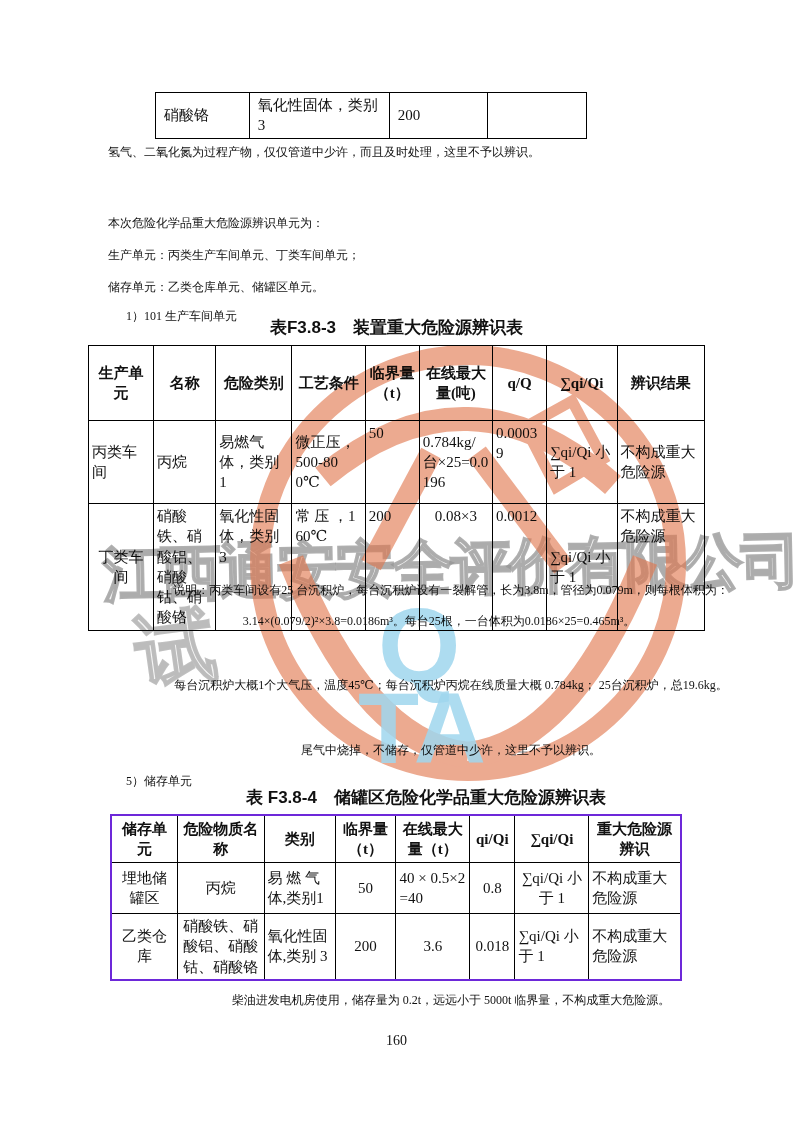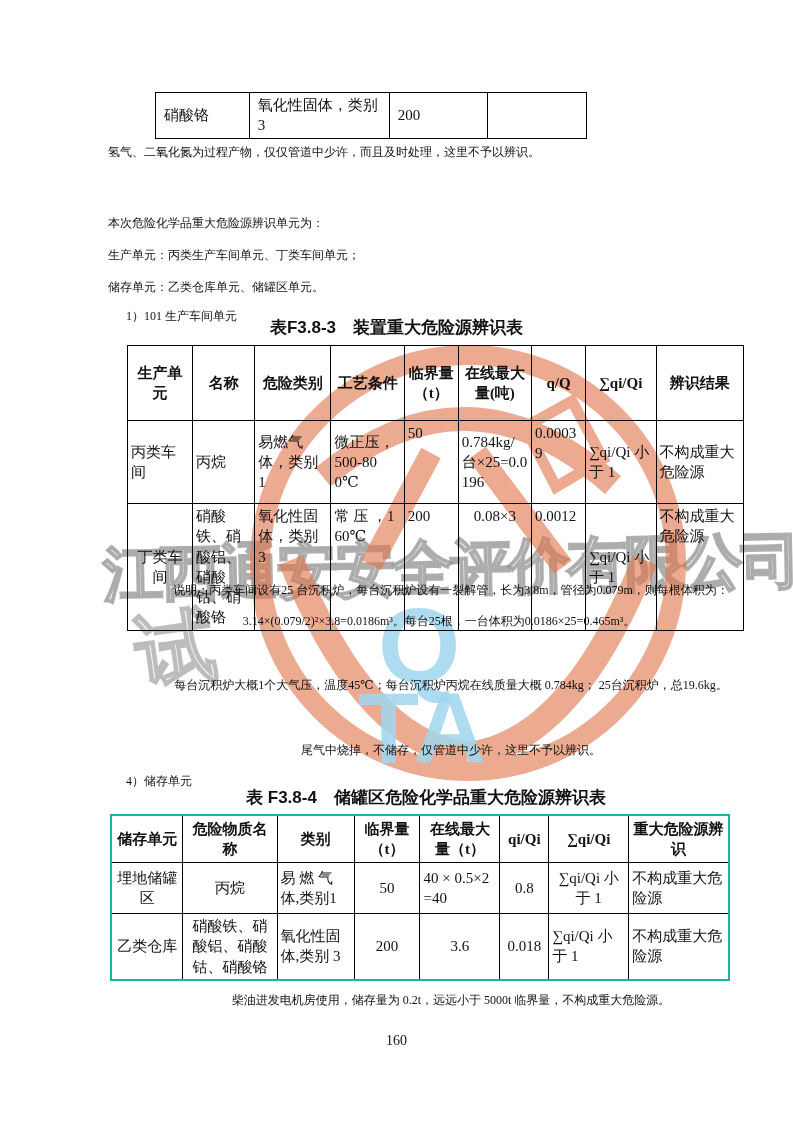--- a/index.html
+++ b/index.html
@@ -42,26 +42,26 @@
   .indent{text-indent:2em;text-align:center;}
   
   .tbl-title{
     position:absolute;
     font-family:"Liberation Sans","DejaVu Sans",sans-serif;
     font-size:17px;font-weight:bold;text-align:center;
   }
   .tbl-title.t1{left:88px;top:316px;width:617px;}
   .tbl-title.t2{left:126px;top:786px;width:600px;}
   
-  .tbl1{position:absolute;left:88px;top:345px;width:617px;margin-left:39px;}
+  .tbl1{position:absolute;left:88px;top:345px;width:617px;}
   .tbl1 th{height:70px;}
   .tbl1 .r1 td{height:78px;}
   .tbl1 .r2 td{height:96px;}
   
-  .tbl2{position:absolute;left:110px;top:814px;width:620px;border:2px solid #14b8a6;}
+  .tbl2{position:absolute;left:110px;top:814px;width:572px;border:2px solid #6d28d9;}
   .tbl2 th{height:42px;}
   .tbl2 .r1 td{height:46px;}
   .tbl2 .r2 td{height:58px;}
   
   .page-number{
     position:absolute;left:0;top:1033px;width:793px;
     text-align:center;font-size:14px;
   }
   
   .watermark-layer{
@@ -157,21 +157,21 @@
       <td class="ta-l" style="vertical-align:top">0.0012</td>
       <td class="ta-l">∑qi/Qi 小于 1</td>
       <td class="ta-l" style="vertical-align:top">不构成重大危险源</td>
     </tr>
   </tbody>
     </table>
 
   <p class="para indent" style="top:562px">说明：丙类车间设有25 台沉积炉，每台沉积炉设有一裂解管，长为3.8m，管径为0.079m，则每根体积为：3.14×(0.079/2)²×3.8=0.0186m³。每台25根，一台体积为0.0186×25=0.465m³。</p>
   <p class="para indent" style="top:657px">每台沉积炉大概1个大气压，温度45℃；每台沉积炉丙烷在线质量大概 0.784kg； 25台沉积炉，总19.6kg。</p>
   <p class="para indent" style="top:722px">尾气中烧掉，不储存，仅管道中少许，这里不予以辨识。</p>
-  <p class="para" style="top:753px;text-indent:1.5em">4）储存单元</p>
+  <p class="para" style="top:753px;text-indent:1.5em">5）储存单元</p>
 
   <div class="tbl-title t2">表 F3.8-4　储罐区危险化学品重大危险源辨识表</div>
 
   <table class="tbl2">
     <tbody>
         <tr>
       <th style="width:11.5%">储存单元</th>
       <th style="width:15.5%">危险物质名称</th>
       <th style="width:12.5%">类别</th>
       <th style="width:10.5%">临界量（t）</th>

